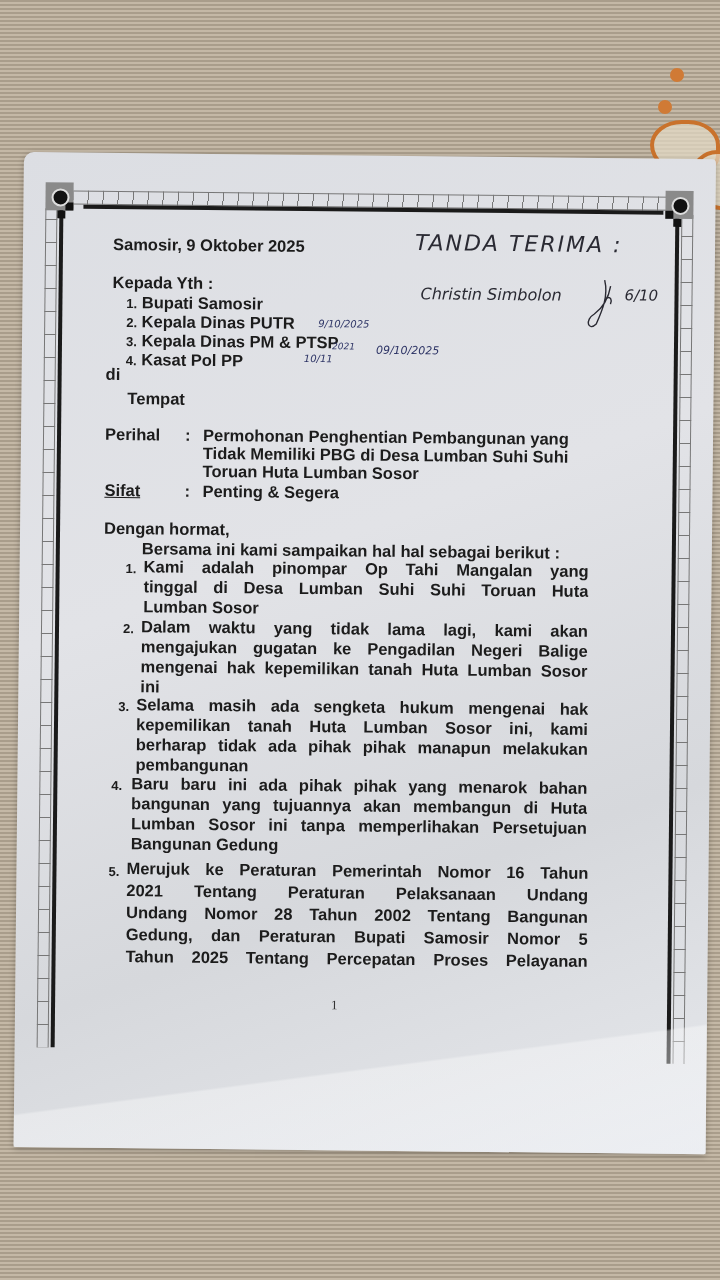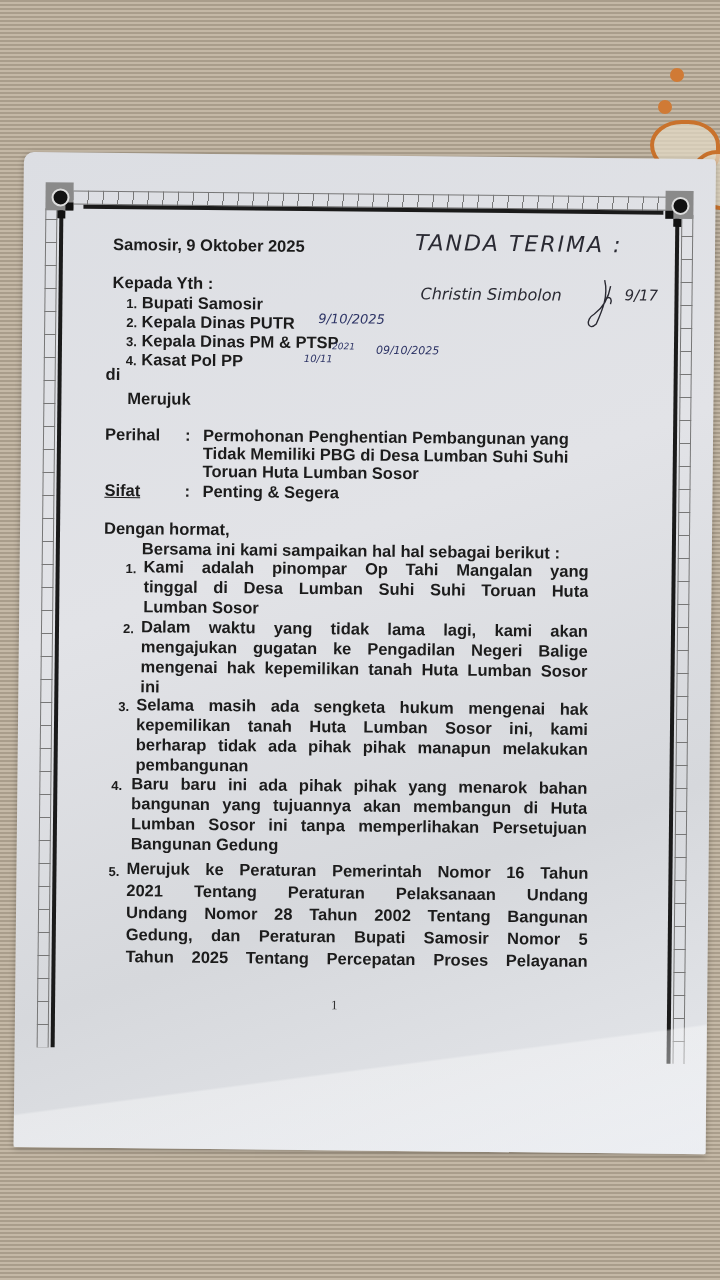--- a/index.html
+++ b/index.html
@@ -141,21 +141,21 @@
       <div class="t" style="left:20px;top:178px;">
         <span class="num">3.</span>
         <span class="bold">Kepala Dinas PM &amp; PTSP</span>
       </div>
       <div class="t" style="left:20px;top:197px;">
         <span class="num">4.</span>
         <span class="bold">Kasat  Pol PP</span>
       </div>
     </div>
     <div class="t bold" style="left:0px;top:212px;">di</div>
-    <div class="t bold" style="left:22px;top:236px;">Merujuk</div>
+    <div class="t bold" style="left:22px;top:236px;">Tempat</div>
 
     <div class="t bold" style="left:0px;top:272px;">Perihal</div>
     <div class="t bold" style="left:80px;top:272px;">:</div>
     <div class="t bold" style="left:98px;top:272px;">Permohonan Penghentian Pembangunan yang</div>
     <div class="t bold" style="left:98px;top:290px;">Tidak Memiliki PBG di Desa Lumban Suhi Suhi</div>
     <div class="t bold" style="left:98px;top:308px;">Toruan Huta Lumban Sosor</div>
 
     <div class="t bold" style="left:0px;top:328px;text-decoration:underline;">Sifat</div>
     <div class="t bold" style="left:80px;top:328px;">:</div>
     <div class="t bold" style="left:98px;top:328px;">Penting &amp; Segera</div>
@@ -195,20 +195,20 @@
 
     <div class="pagenum" style="left:232px;top:842px;">1</div>
   </div>
 
   <div class="hand" style="left:392px;top:74px;font-size:22px;letter-spacing:2px;">TANDA TERIMA :</div>
   <div class="hand" style="left:398px;top:128px;font-size:16px;">Christin Simbolon</div>
   <svg style="position:absolute;left:560px;top:118px;" width="40" height="60">
     <path d="M22 4 C 26 20, 20 34, 14 48 C 6 56, 2 44, 12 38 C 20 32, 26 22, 28 10" stroke="#2a2a33" stroke-width="1.4" fill="none"></path>
     <path d="M24 22 C 28 20, 30 24, 28 28" stroke="#2a2a33" stroke-width="1.4" fill="none"></path>
   </svg>
-  <div class="hand" style="left:602px;top:128px;font-size:15px;">9/17</div>
-  <div class="hand hand-blue" style="left:296px;top:156px;font-size:13px;text-align:right;">9/10/2025</div>
+  <div class="hand" style="left:602px;top:128px;font-size:15px;">6/10</div>
+  <div class="hand hand-blue" style="left:296px;top:163px;font-size:10px;text-align:right;">9/10/2025</div>
   <div class="hand hand-blue" style="left:354px;top:188px;font-size:11px;">09/10/2025</div>
   <div class="hand hand-blue" style="left:282px;top:198px;font-size:10px;">10/11</div>
   <div class="hand hand-blue" style="left:310px;top:186px;font-size:9px;">2021</div>
 
   <div class="fold"></div>
 </div>
 
 </body></html>

